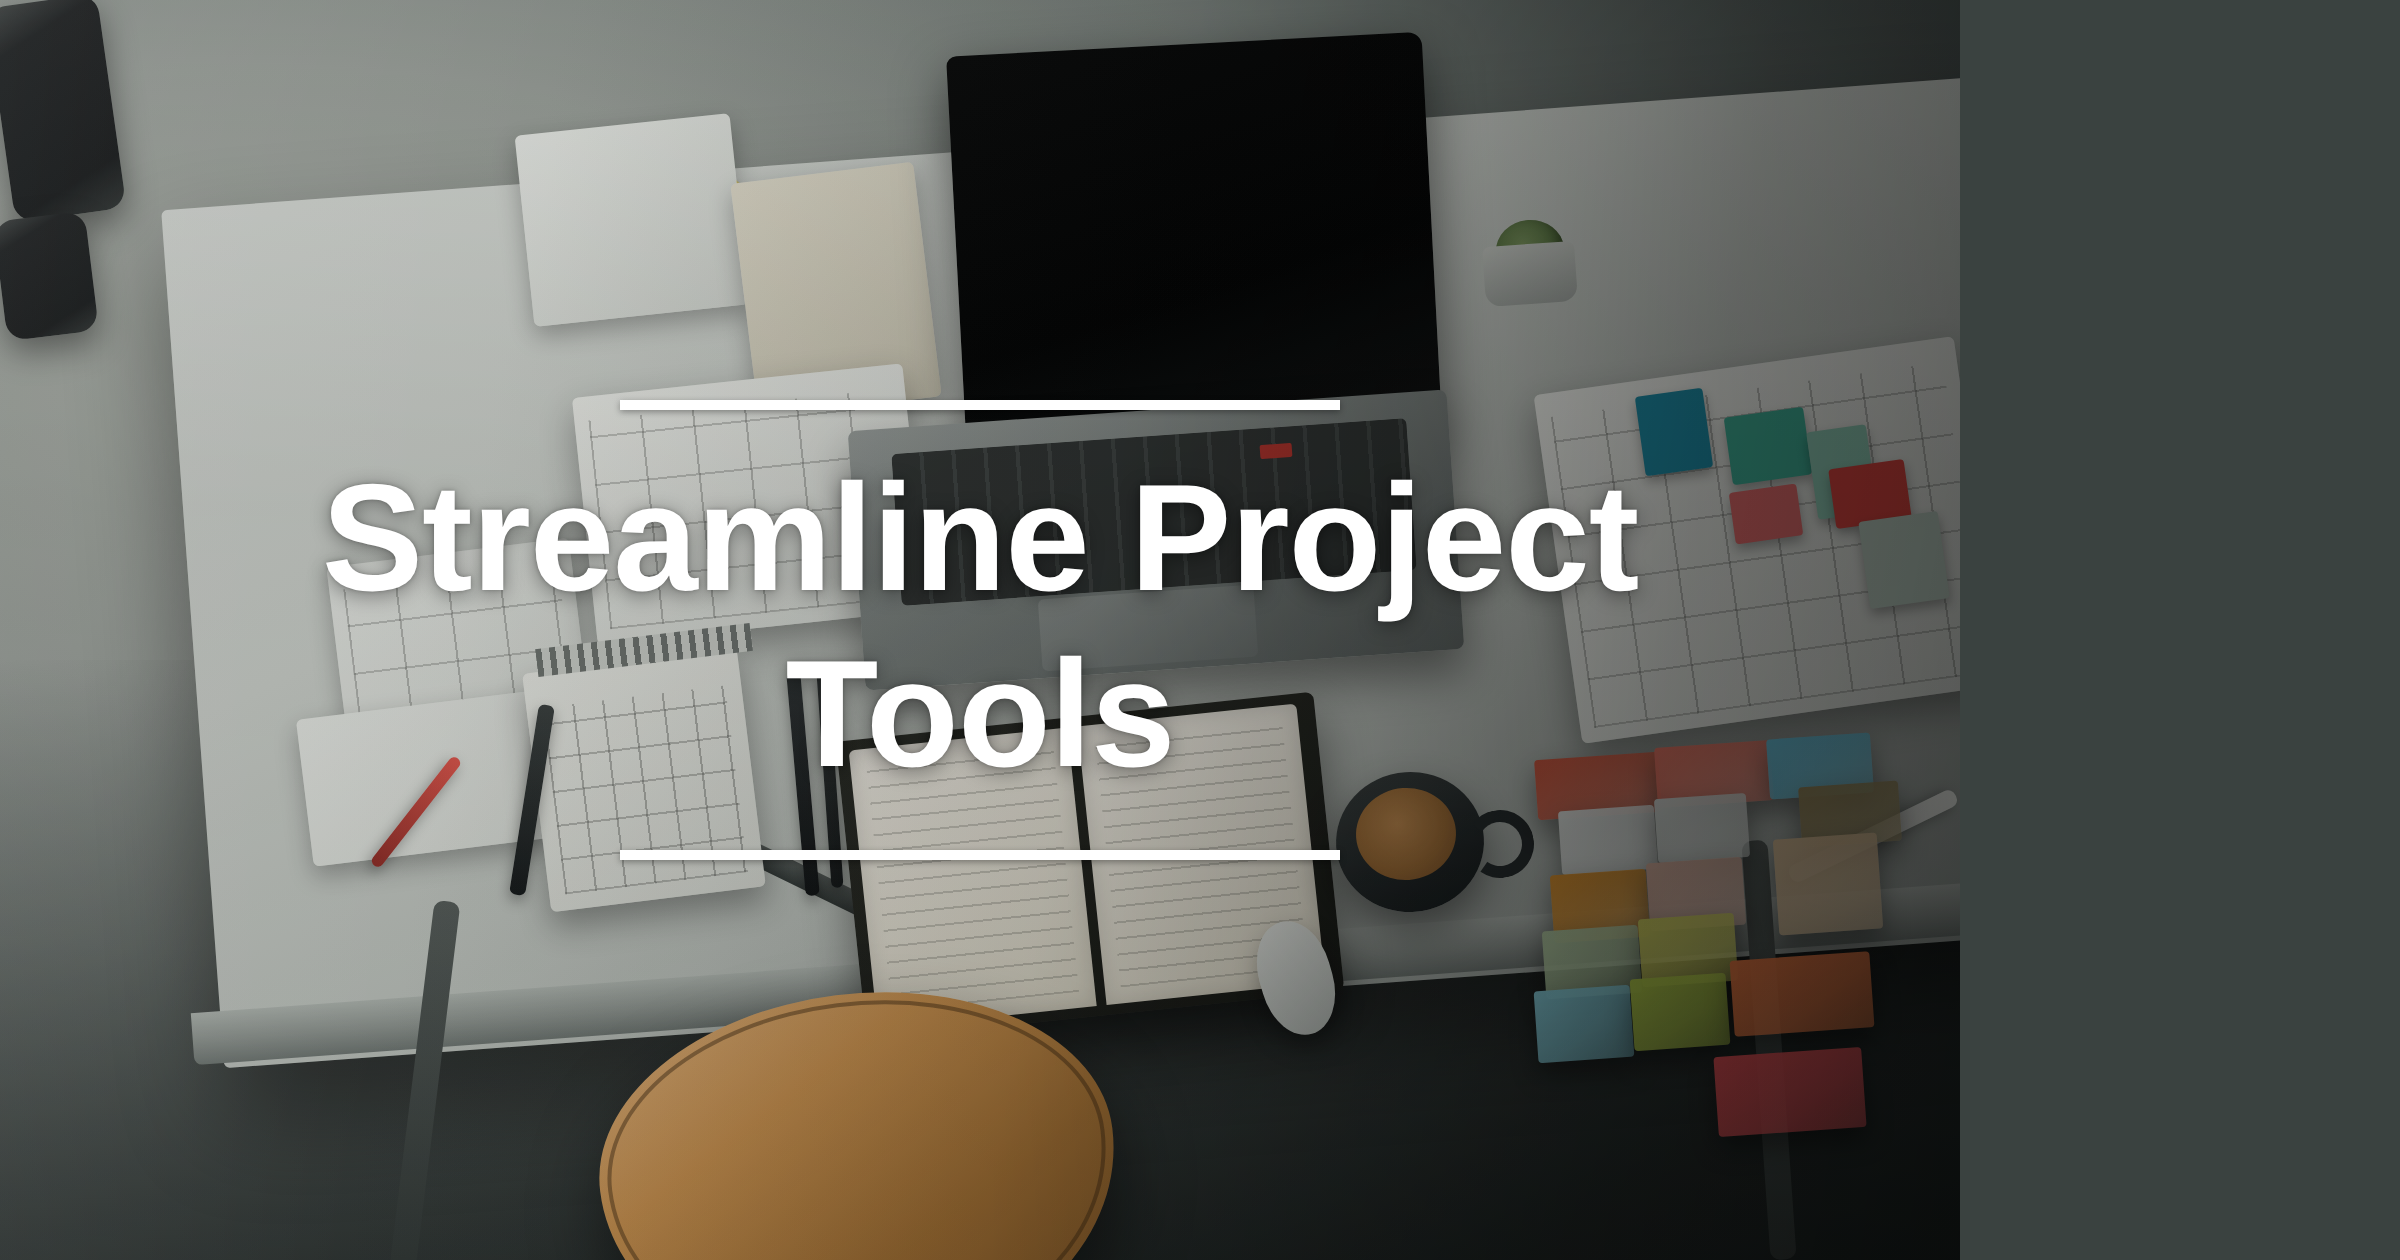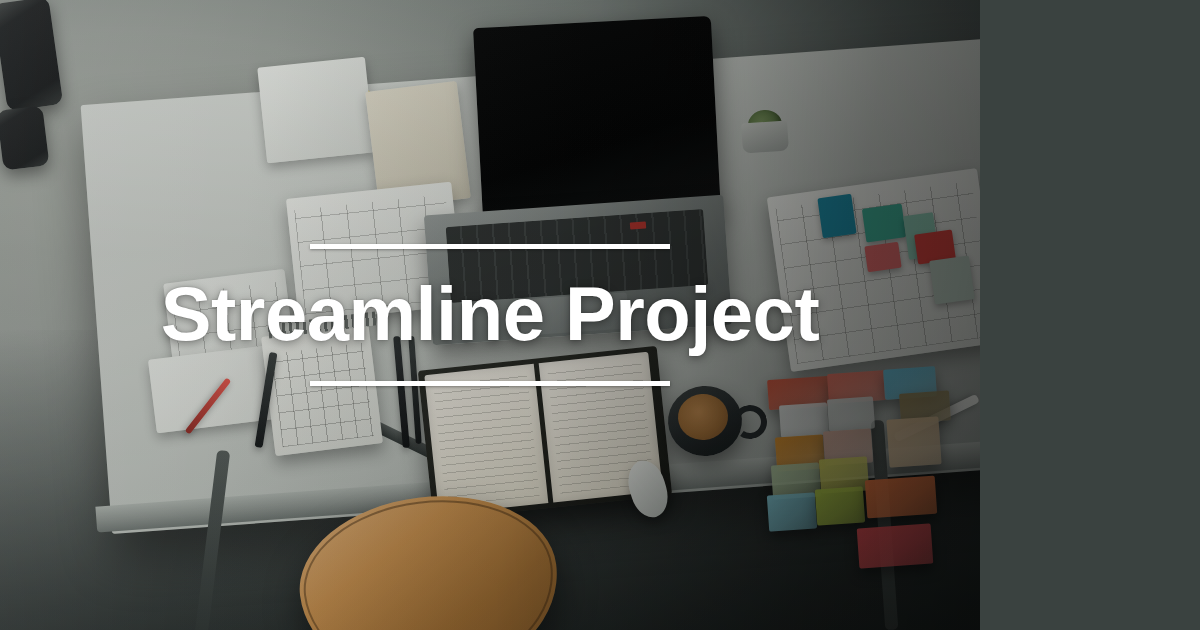--- a/index.html
+++ b/index.html
@@ -371,17 +371,18 @@
     <div class="chair-rim"></div>
   </div>
 
   <div class="bg-vignette"></div>
   <div class="scrim"></div>
 
   <div class="overlay">
     <div class="rule rule-top"></div>
     <h1 class="headline">
       <span class="ln">Streamline Project</span>
+      <span class="ln">Tools</span>
     </h1>
     <div class="rule rule-bottom"></div>
   </div>
 
 </div>
 
 </body></html>

